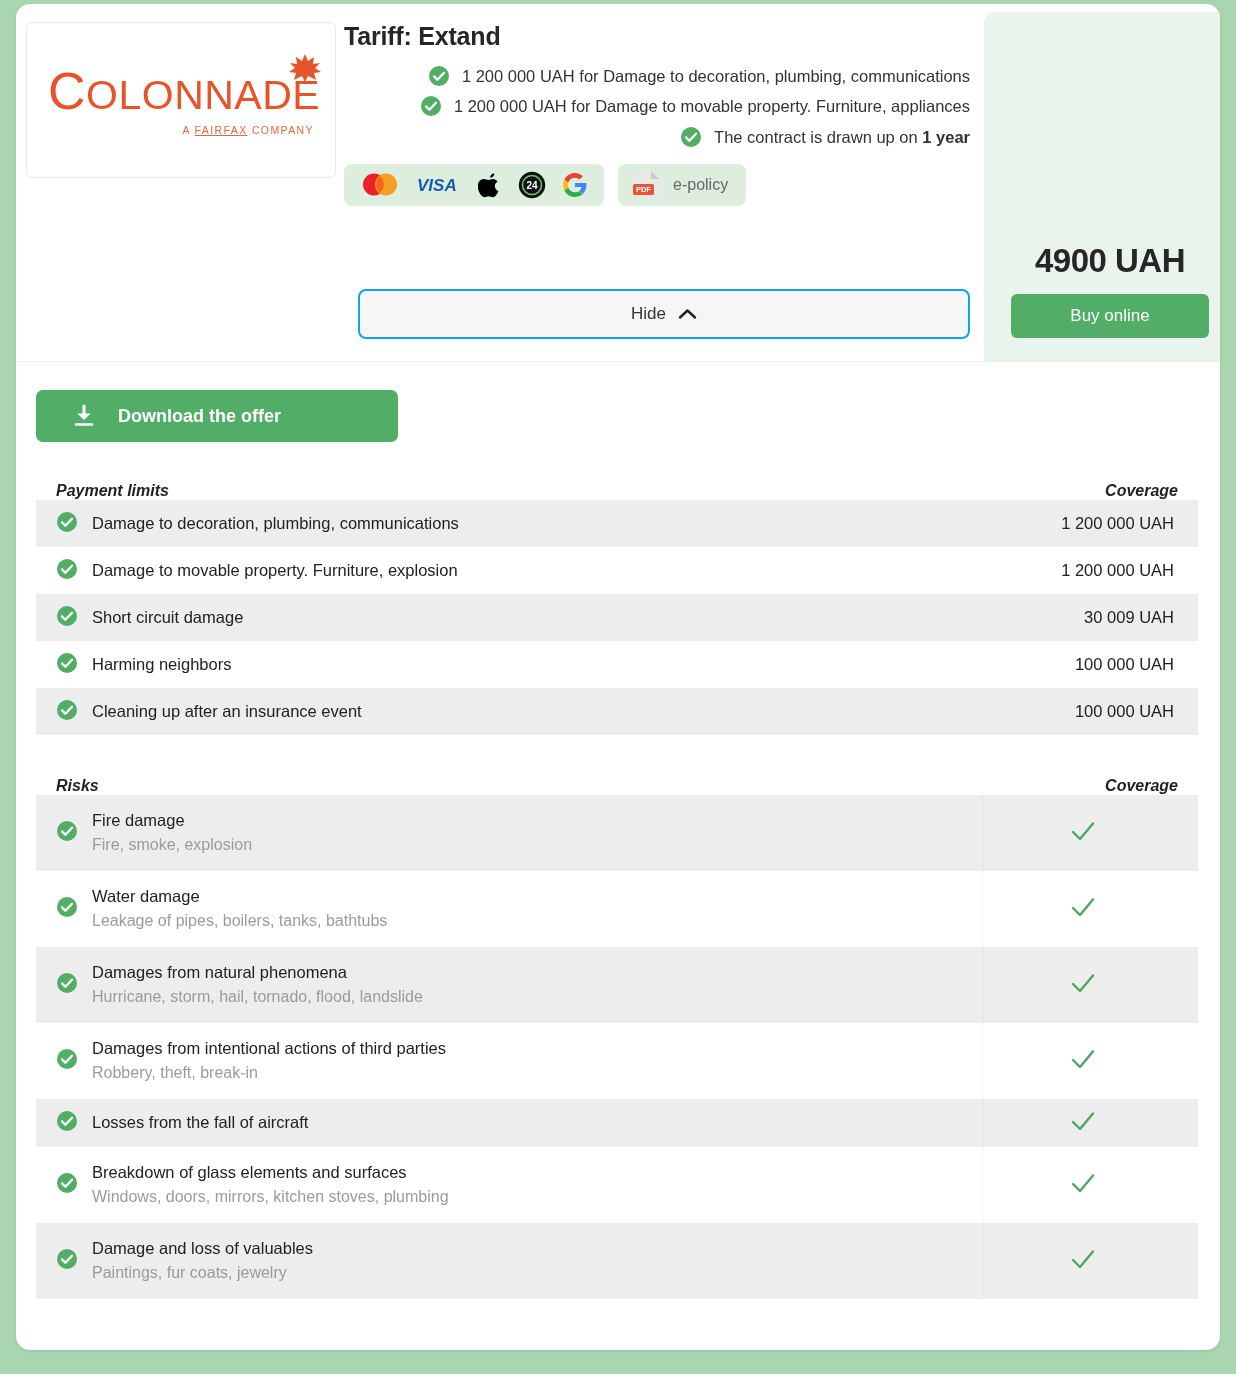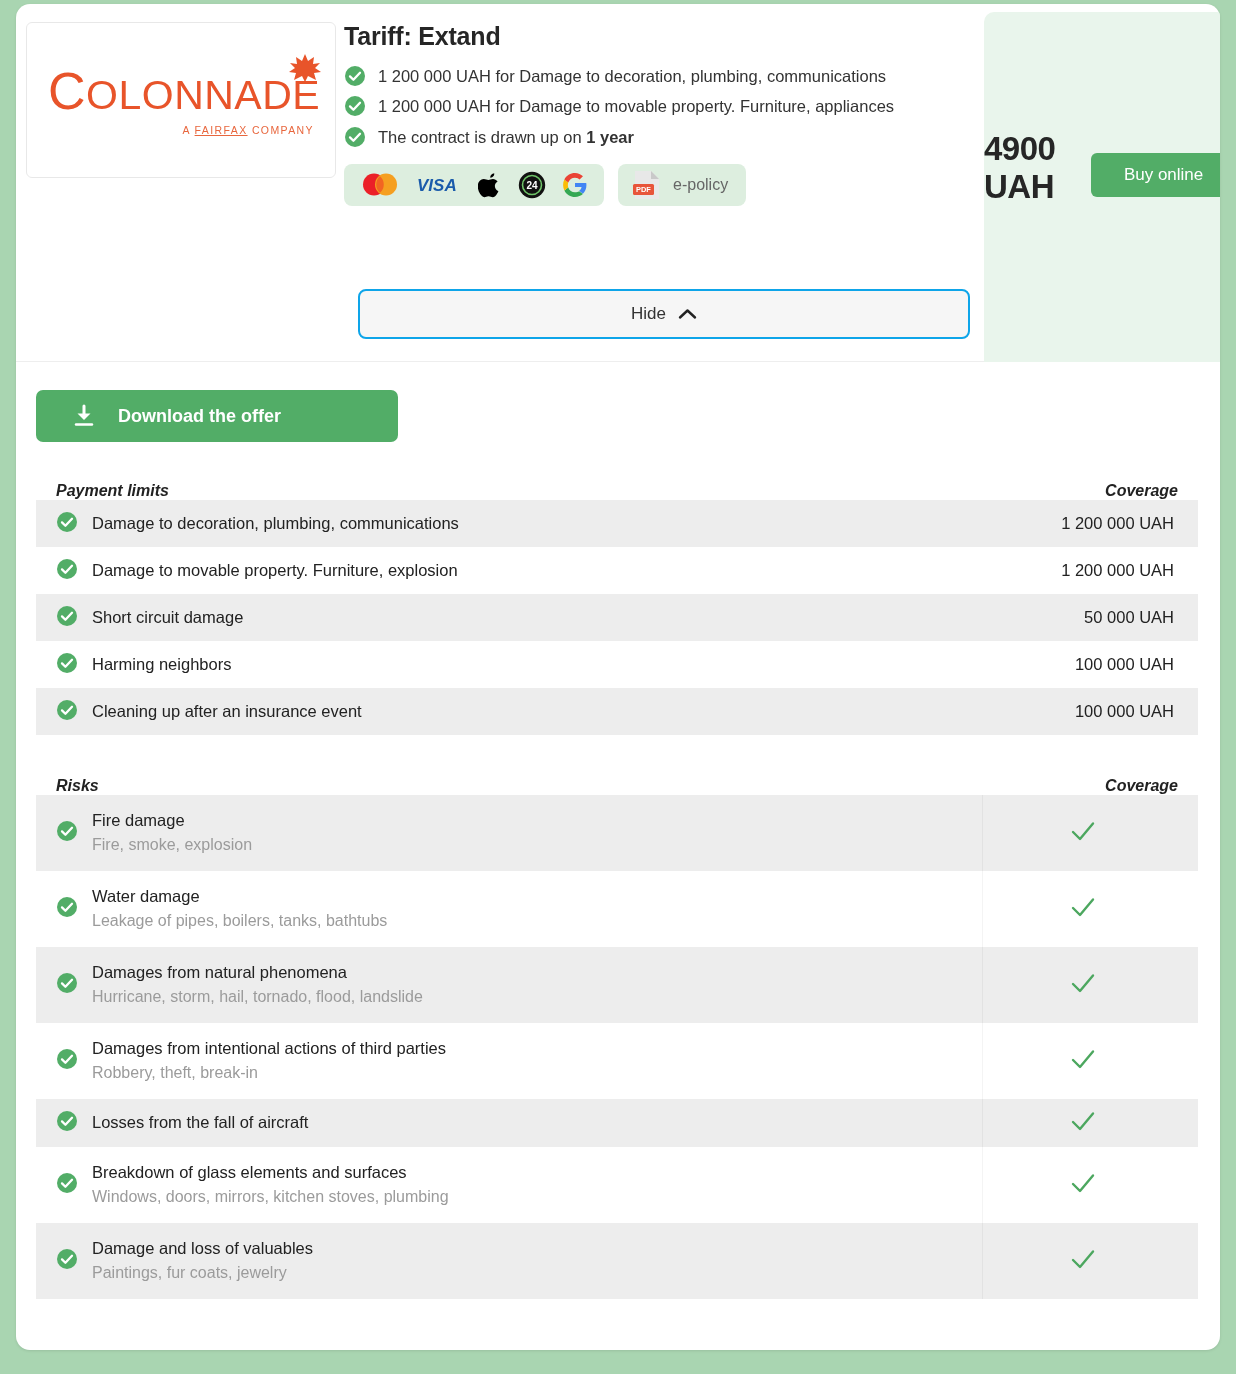--- a/index.html
+++ b/index.html
@@ -36,21 +36,21 @@
     font-size:10.5px; letter-spacing:1.4px; white-space:nowrap;
   }
   .logo-sub u{ text-decoration:underline; }
   .leaf{ position:absolute; right:-8px; top:-12px; }
 
   .head-mid{ position:absolute; left:328px; top:18px; width:626px; }
   .tariff-title{
     font-size:25px; font-weight:bold; color:#262626; margin:0 0 14px 0;
     letter-spacing:-.2px;
   }
-  .bullet{ display:flex; gap:12px; align-items:flex-start; margin-bottom:8px; }
+  .bullet{ display:flex; gap:12px; align-items:flex-start; margin-bottom:8px;justify-content:flex-end; }
   .bullet-txt{ font-size:16.5px; color:#333; line-height:1.35; }
   .bullet-txt b{ font-weight:bold; }
 
   .badge-row{ display:flex; gap:14px; margin-top:16px; align-items:center; }
   .pay-badge, .pdf-badge{
     background:#ddeedf; border-radius:8px; height:42px; display:flex;
     align-items:center; padding:0 16px; gap:16px;
   }
   .pdf-badge{ gap:11px; padding:0 18px 0 14px; }
   .pdf-label{ font-size:16px; color:#666; }
@@ -58,21 +58,21 @@
   .hide-btn{
     position:absolute; left:342px; top:285px; width:612px; height:50px;
     background:#f6f6f6; border:2px solid #0ea5e9; border-radius:8px;
     display:flex; align-items:center; justify-content:center; gap:12px;
     cursor:pointer; font-size:17px; color:#333;
   }
 
   .price-panel{
     position:absolute; left:968px; top:8px; width:252px; height:350px;
     background:#e9f5ec; border-radius:10px 10px 0 0;
-    display:flex; flex-direction:row; align-items:center;
+    display:flex; flex-direction:column; align-items:center;
     justify-content:flex-end; padding-bottom:24px;
   }
   .price{ font-size:33px; font-weight:bold; color:#262626; margin-bottom:14px; letter-spacing:-.5px; }
   .buy-btn{
     width:198px; height:44px; background:#52ad67; border:none; border-radius:6px;
     color:#fff; font-size:17px; cursor:pointer; font-family:"Liberation Sans", sans-serif;
   }
 
   
   .body-wrap{ padding:28px 20px 0 20px; }
@@ -245,21 +245,21 @@
               </svg></span>
             <span class="cell-label"><span class="lbl-main">Damage to movable property. Furniture, explosion</span></span>
             <span class="cell-val">1 200 000 UAH</span>
           </div>
           <div class="row alt">
             <span class="chk"><svg width="22" height="22" viewBox="0 0 22 22">
                 <circle cx="11" cy="11" r="10" fill="#52ad67"></circle>
                 <path d="M6 11.4 L9.4 14.8 L16 7.8" fill="none" stroke="#fff" stroke-width="2.3" stroke-linecap="round" stroke-linejoin="round"></path>
               </svg></span>
             <span class="cell-label"><span class="lbl-main">Short circuit damage</span></span>
-            <span class="cell-val">50 000 UAH</span>
+            <span class="cell-val">30 009 UAH</span>
           </div>
           <div class="row">
             <span class="chk"><svg width="22" height="22" viewBox="0 0 22 22">
                 <circle cx="11" cy="11" r="10" fill="#52ad67"></circle>
                 <path d="M6 11.4 L9.4 14.8 L16 7.8" fill="none" stroke="#fff" stroke-width="2.3" stroke-linecap="round" stroke-linejoin="round"></path>
               </svg></span>
             <span class="cell-label"><span class="lbl-main">Harming neighbors</span></span>
             <span class="cell-val">100 000 UAH</span>
           </div>
           <div class="row alt">

